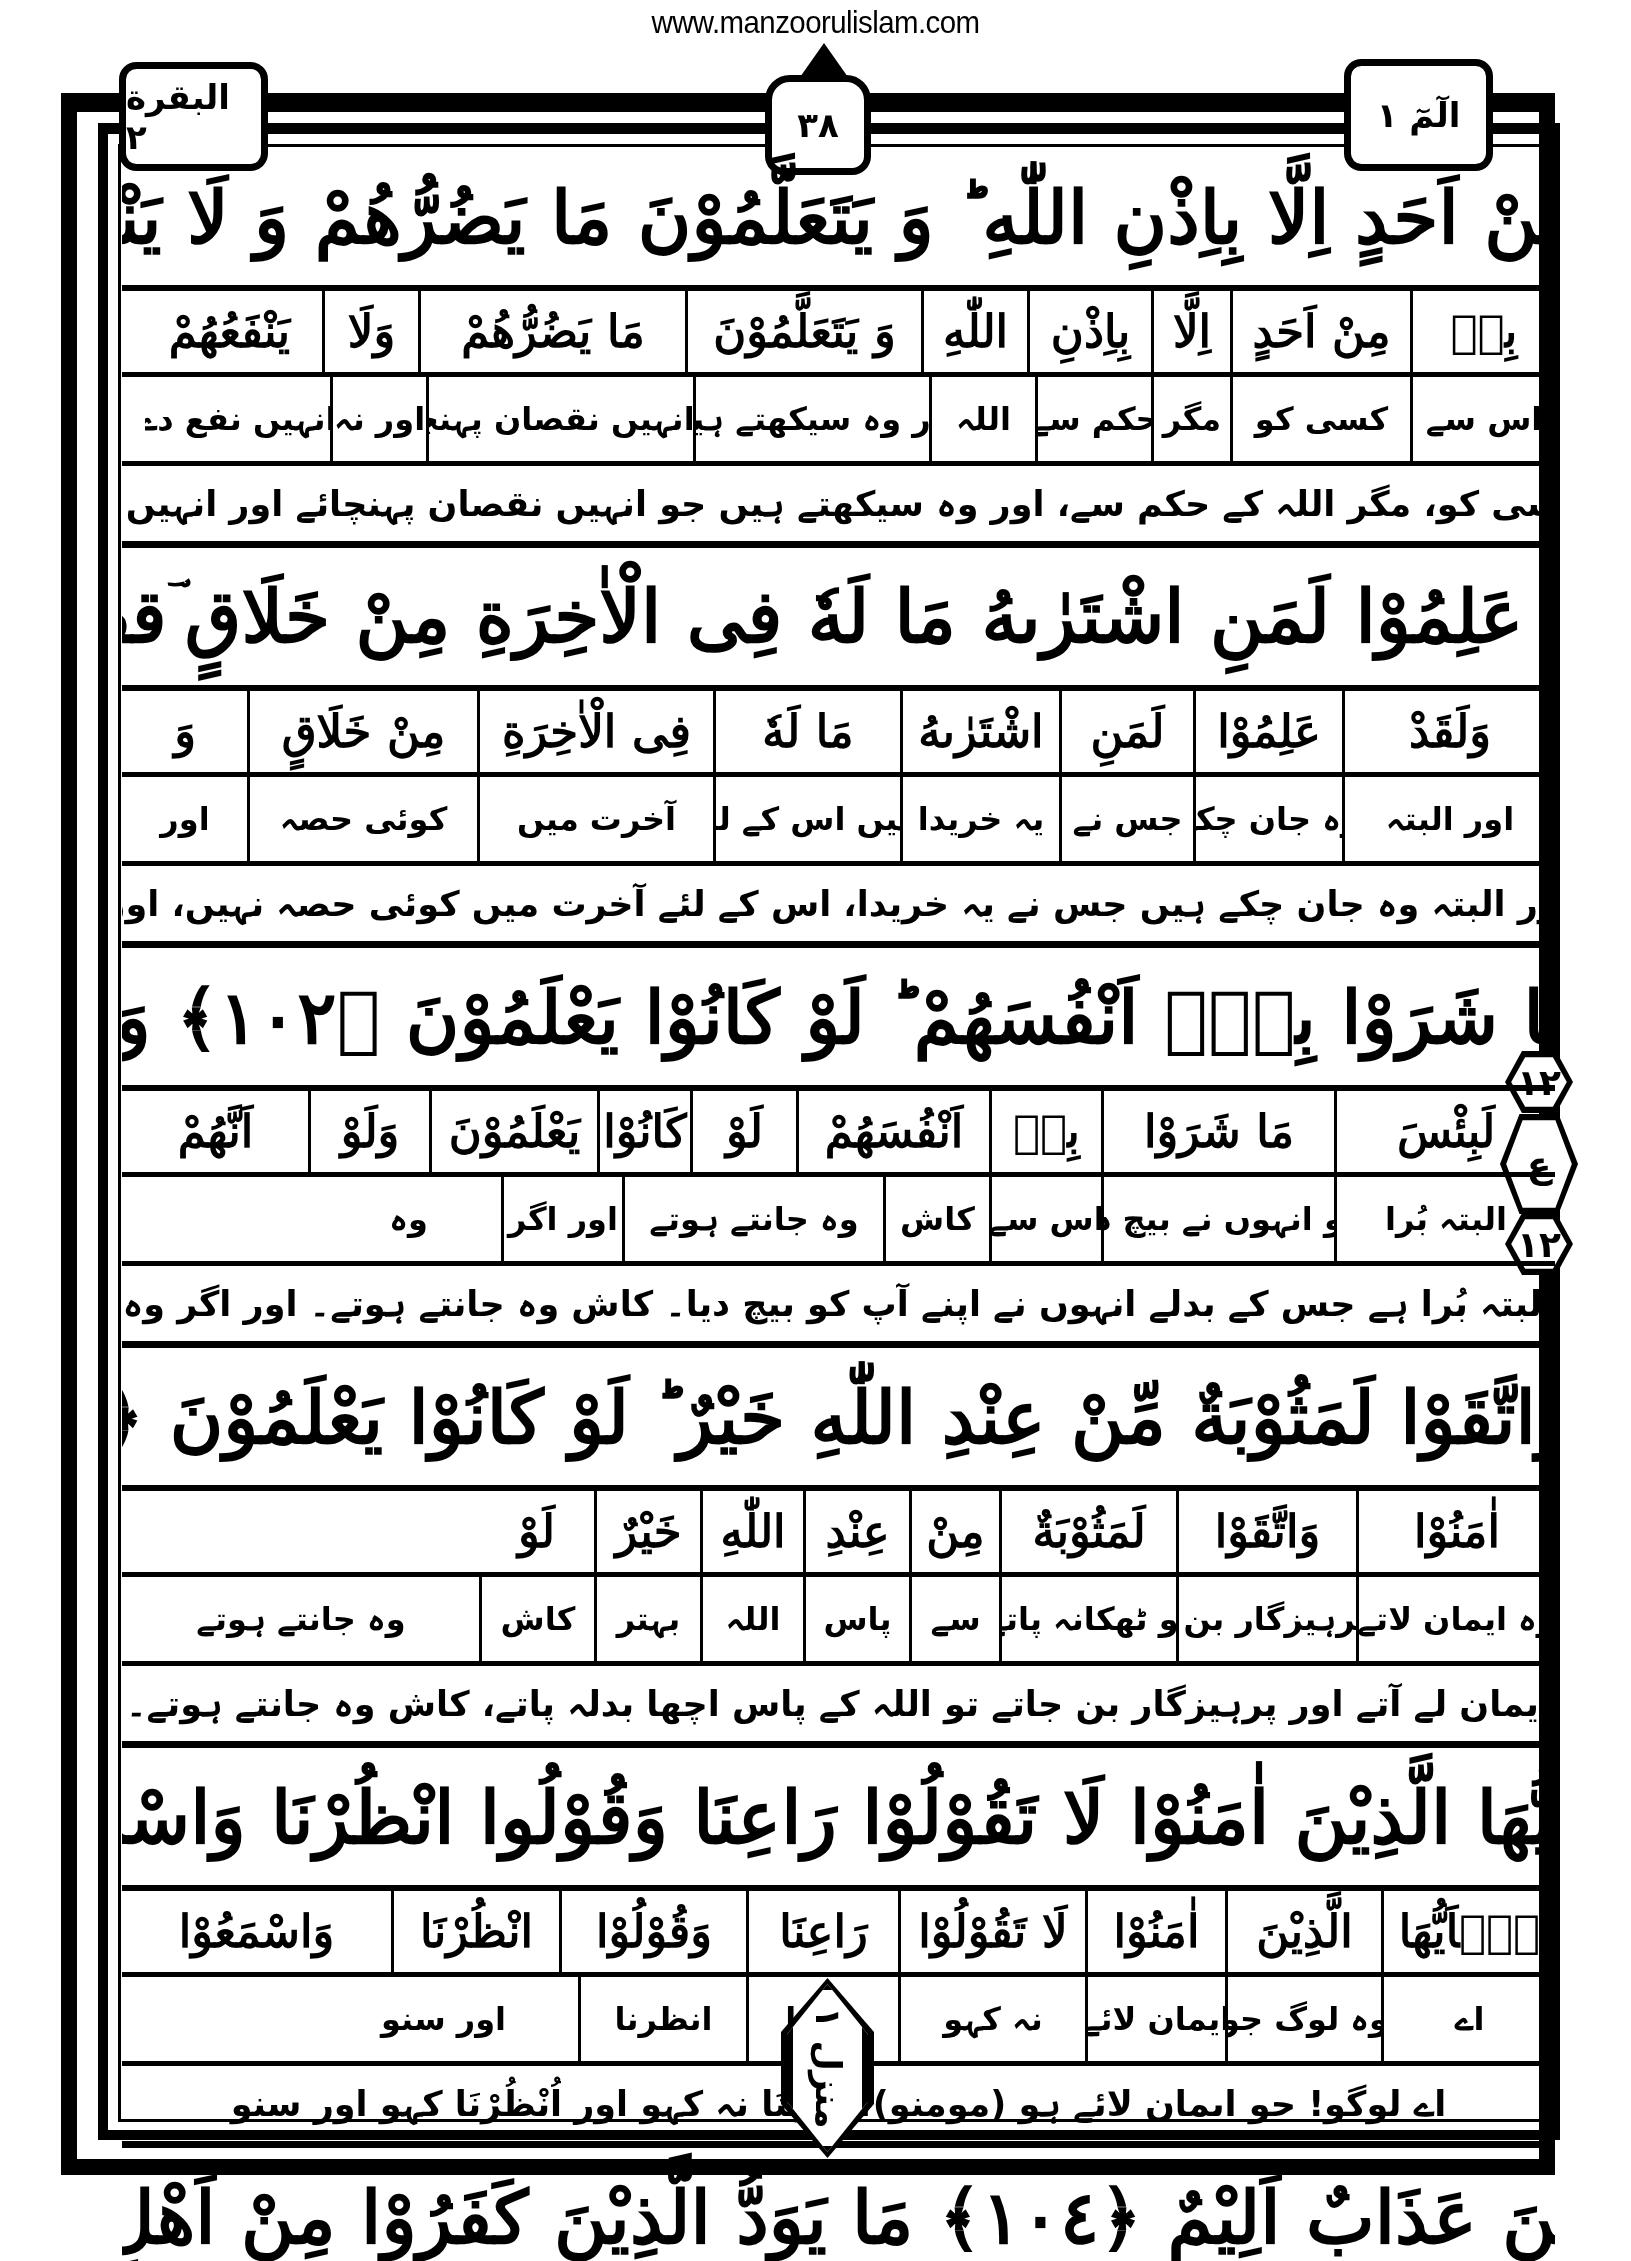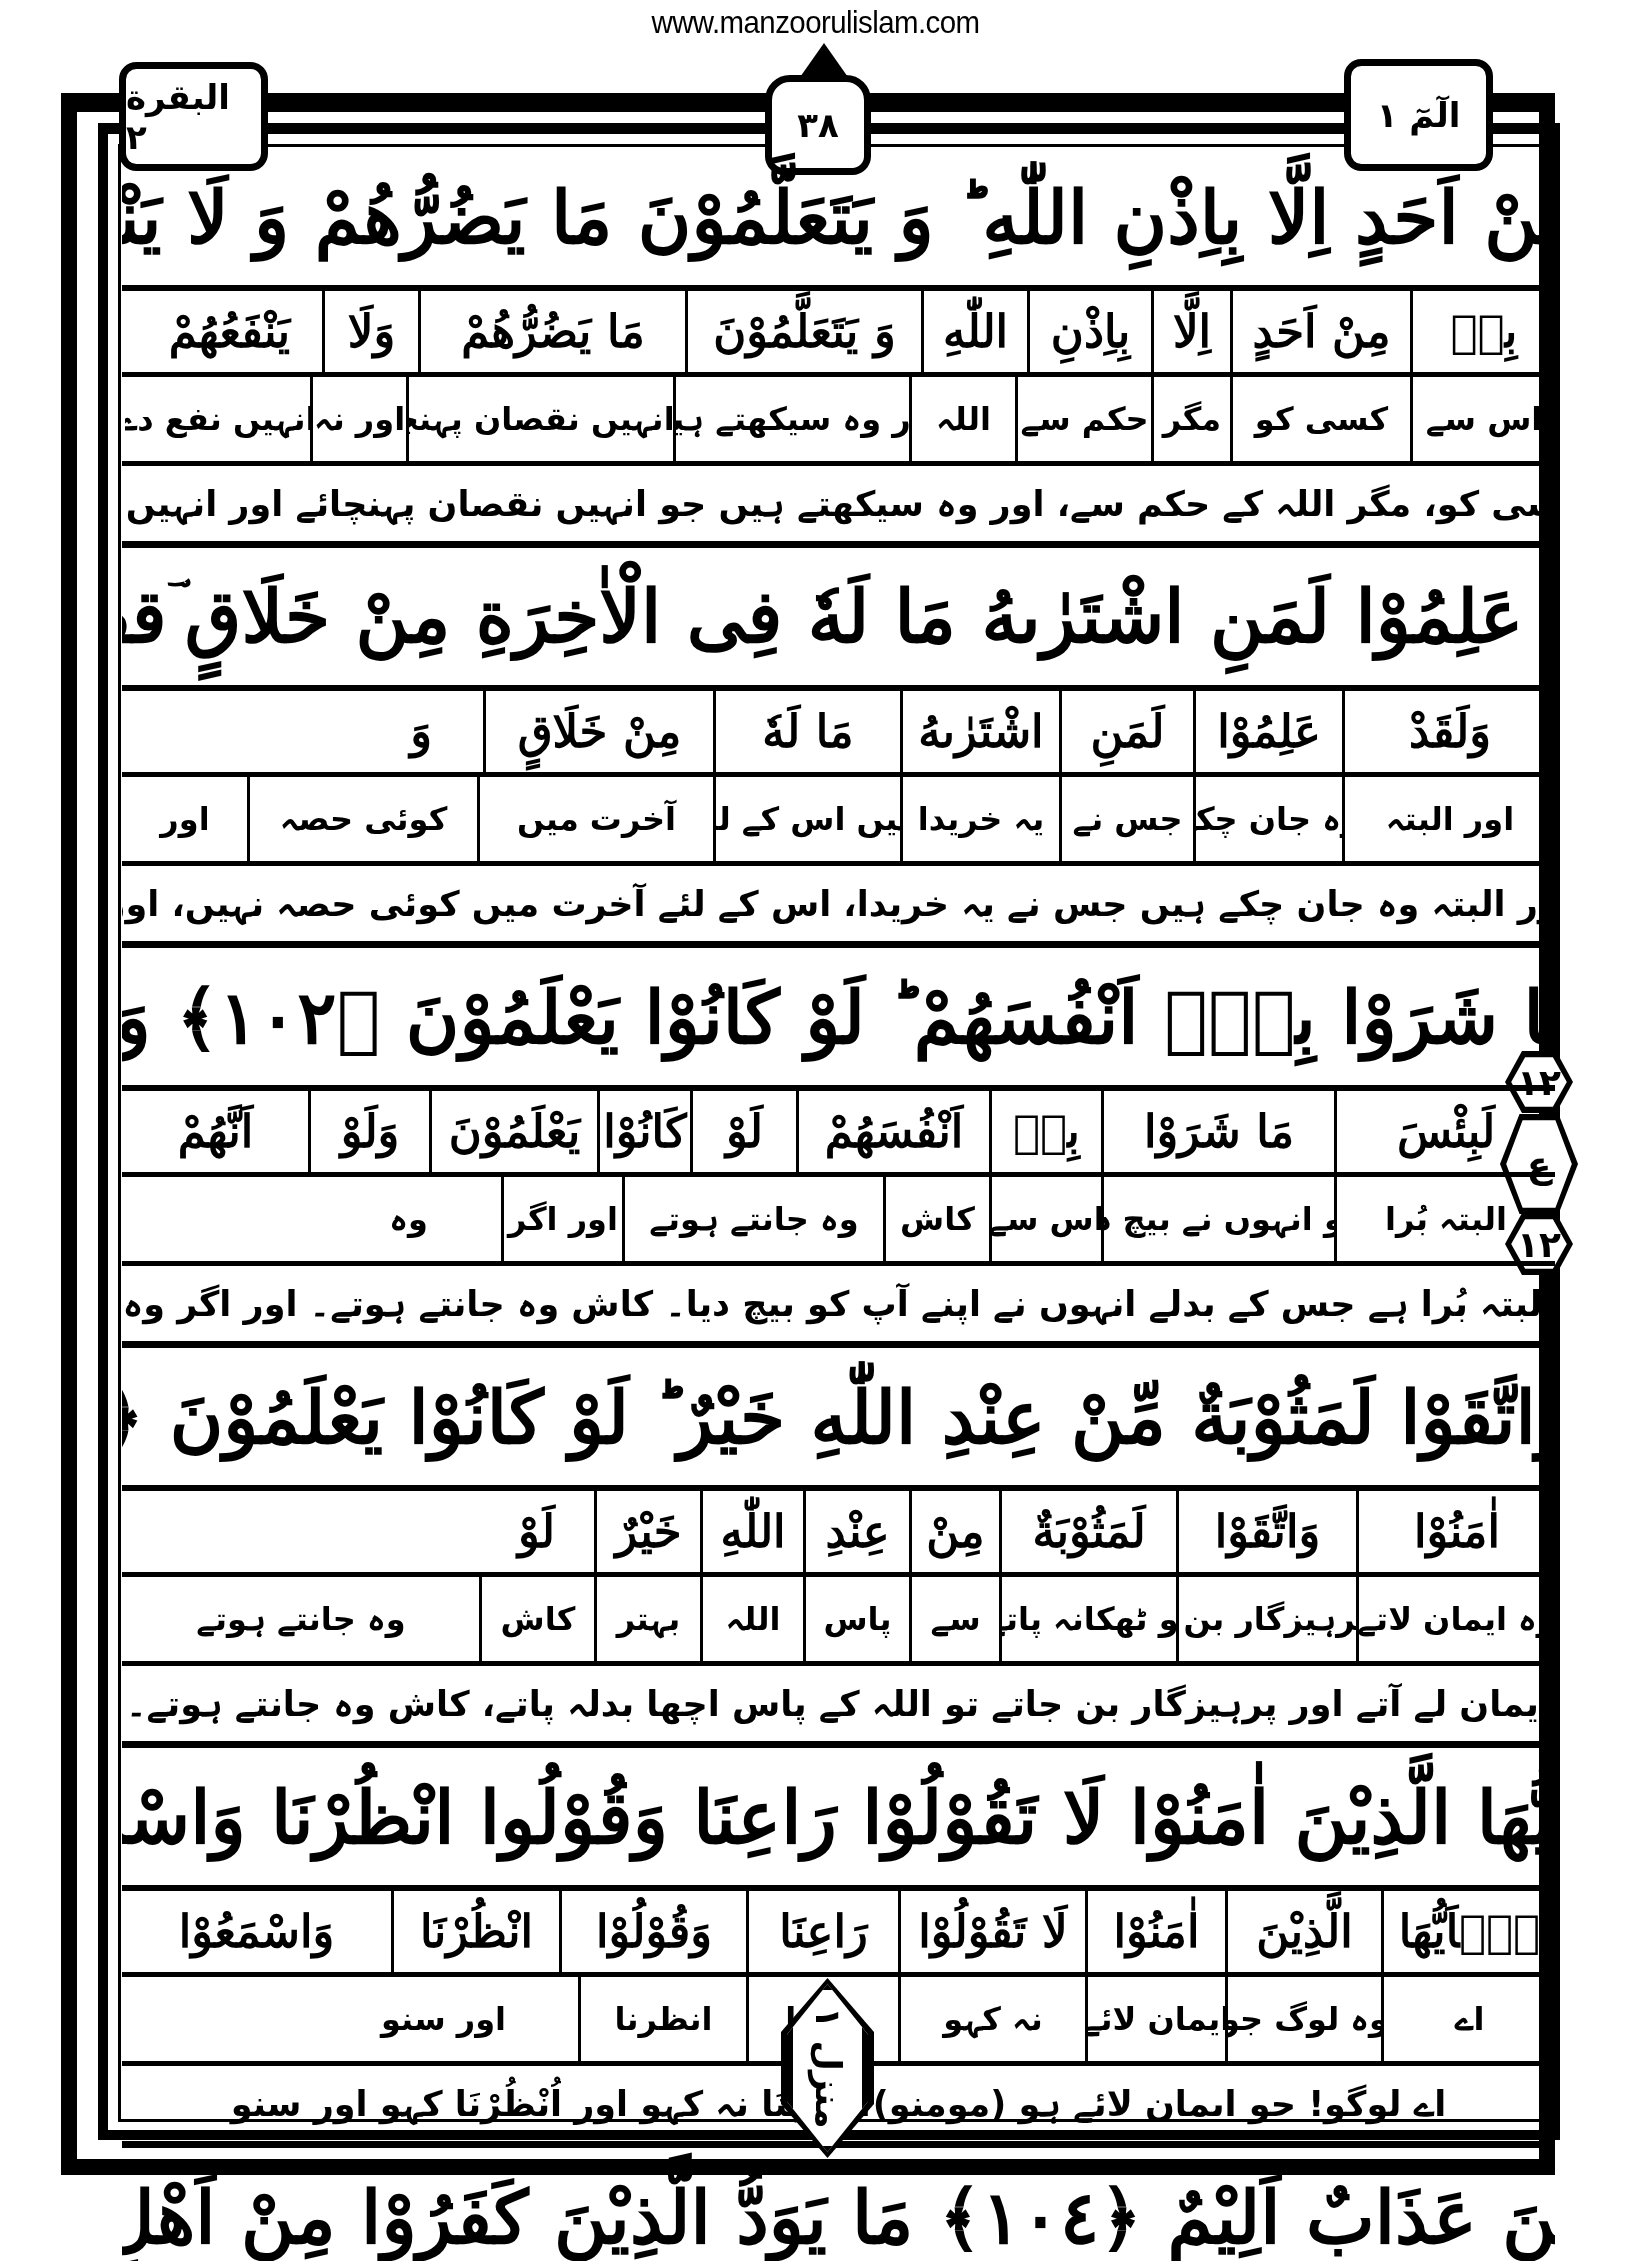--- a/index.html
+++ b/index.html
@@ -74,36 +74,37 @@
     <div class="cell" style="width:106px">اللّٰهِ</div>
     <div class="cell" style="width:236px">وَ يَتَعَلَّمُوْنَ</div>
     <div class="cell" style="width:267px">مَا يَضُرُّهُمْ</div>
     <div class="cell" style="width:96px">وَلَا</div>
     <div class="cell" style="width:185px">يَنْفَعُهُمْ</div>
   </div>
   <div class="wrow ur">
     <div class="cell" style="width:145px">اس سے</div>
     <div class="cell" style="width:180px">کسی کو</div>
     <div class="cell" style="width:79px">مگر</div>
-    <div class="cell" style="width:136px">حکم سے</div>
+    <div class="cell" style="width:116px">حکم سے</div>
     <div class="cell" style="width:106px">اللہ</div>
     <div class="cell" style="width:236px">اور وہ سیکھتے ہیں</div>
     <div class="cell" style="width:267px">جو انہیں نقصان پہنچائے</div>
     <div class="cell" style="width:96px">اور نہ</div>
     <div class="cell" style="width:185px">انہیں نفع دے</div>
   </div>
   <div class="trans">اس سے کسی کو، مگر اللہ کے حکم سے، اور وہ سیکھتے ہیں جو انہیں نقصان پہنچائے اور انہیں نفع نہ دے</div>
 
   <div class="verse">وَلَقَدْ عَلِمُوْا لَمَنِ اشْتَرٰىهُ مَا لَهٗ فِی الْاٰخِرَةِ مِنْ خَلَاقٍ ؔقف وَ</div>
   <div class="wrow ar">
     <div class="cell" style="width:213px">وَلَقَدْ</div>
     <div class="cell" style="width:149px">عَلِمُوْا</div>
     <div class="cell" style="width:134px">لَمَنِ</div>
     <div class="cell" style="width:159px">اشْتَرٰىهُ</div>
     <div class="cell" style="width:187px">مَا لَهٗ</div>
+    <div class="cell" style="width:236px">فِی الْاٰخِرَةِ</div>
     <div class="cell" style="width:230px">مِنْ خَلَاقٍ</div>
     <div class="cell" style="width:124px">وَ</div>
   </div>
   <div class="wrow ur">
     <div class="cell" style="width:213px">اور البتہ</div>
     <div class="cell" style="width:149px">وہ جان چکے</div>
     <div class="cell" style="width:134px">جس نے</div>
     <div class="cell" style="width:159px">یہ خریدا</div>
     <div class="cell" style="width:187px">نہیں اس کے لئے</div>
     <div class="cell" style="width:236px">آخرت میں</div>

